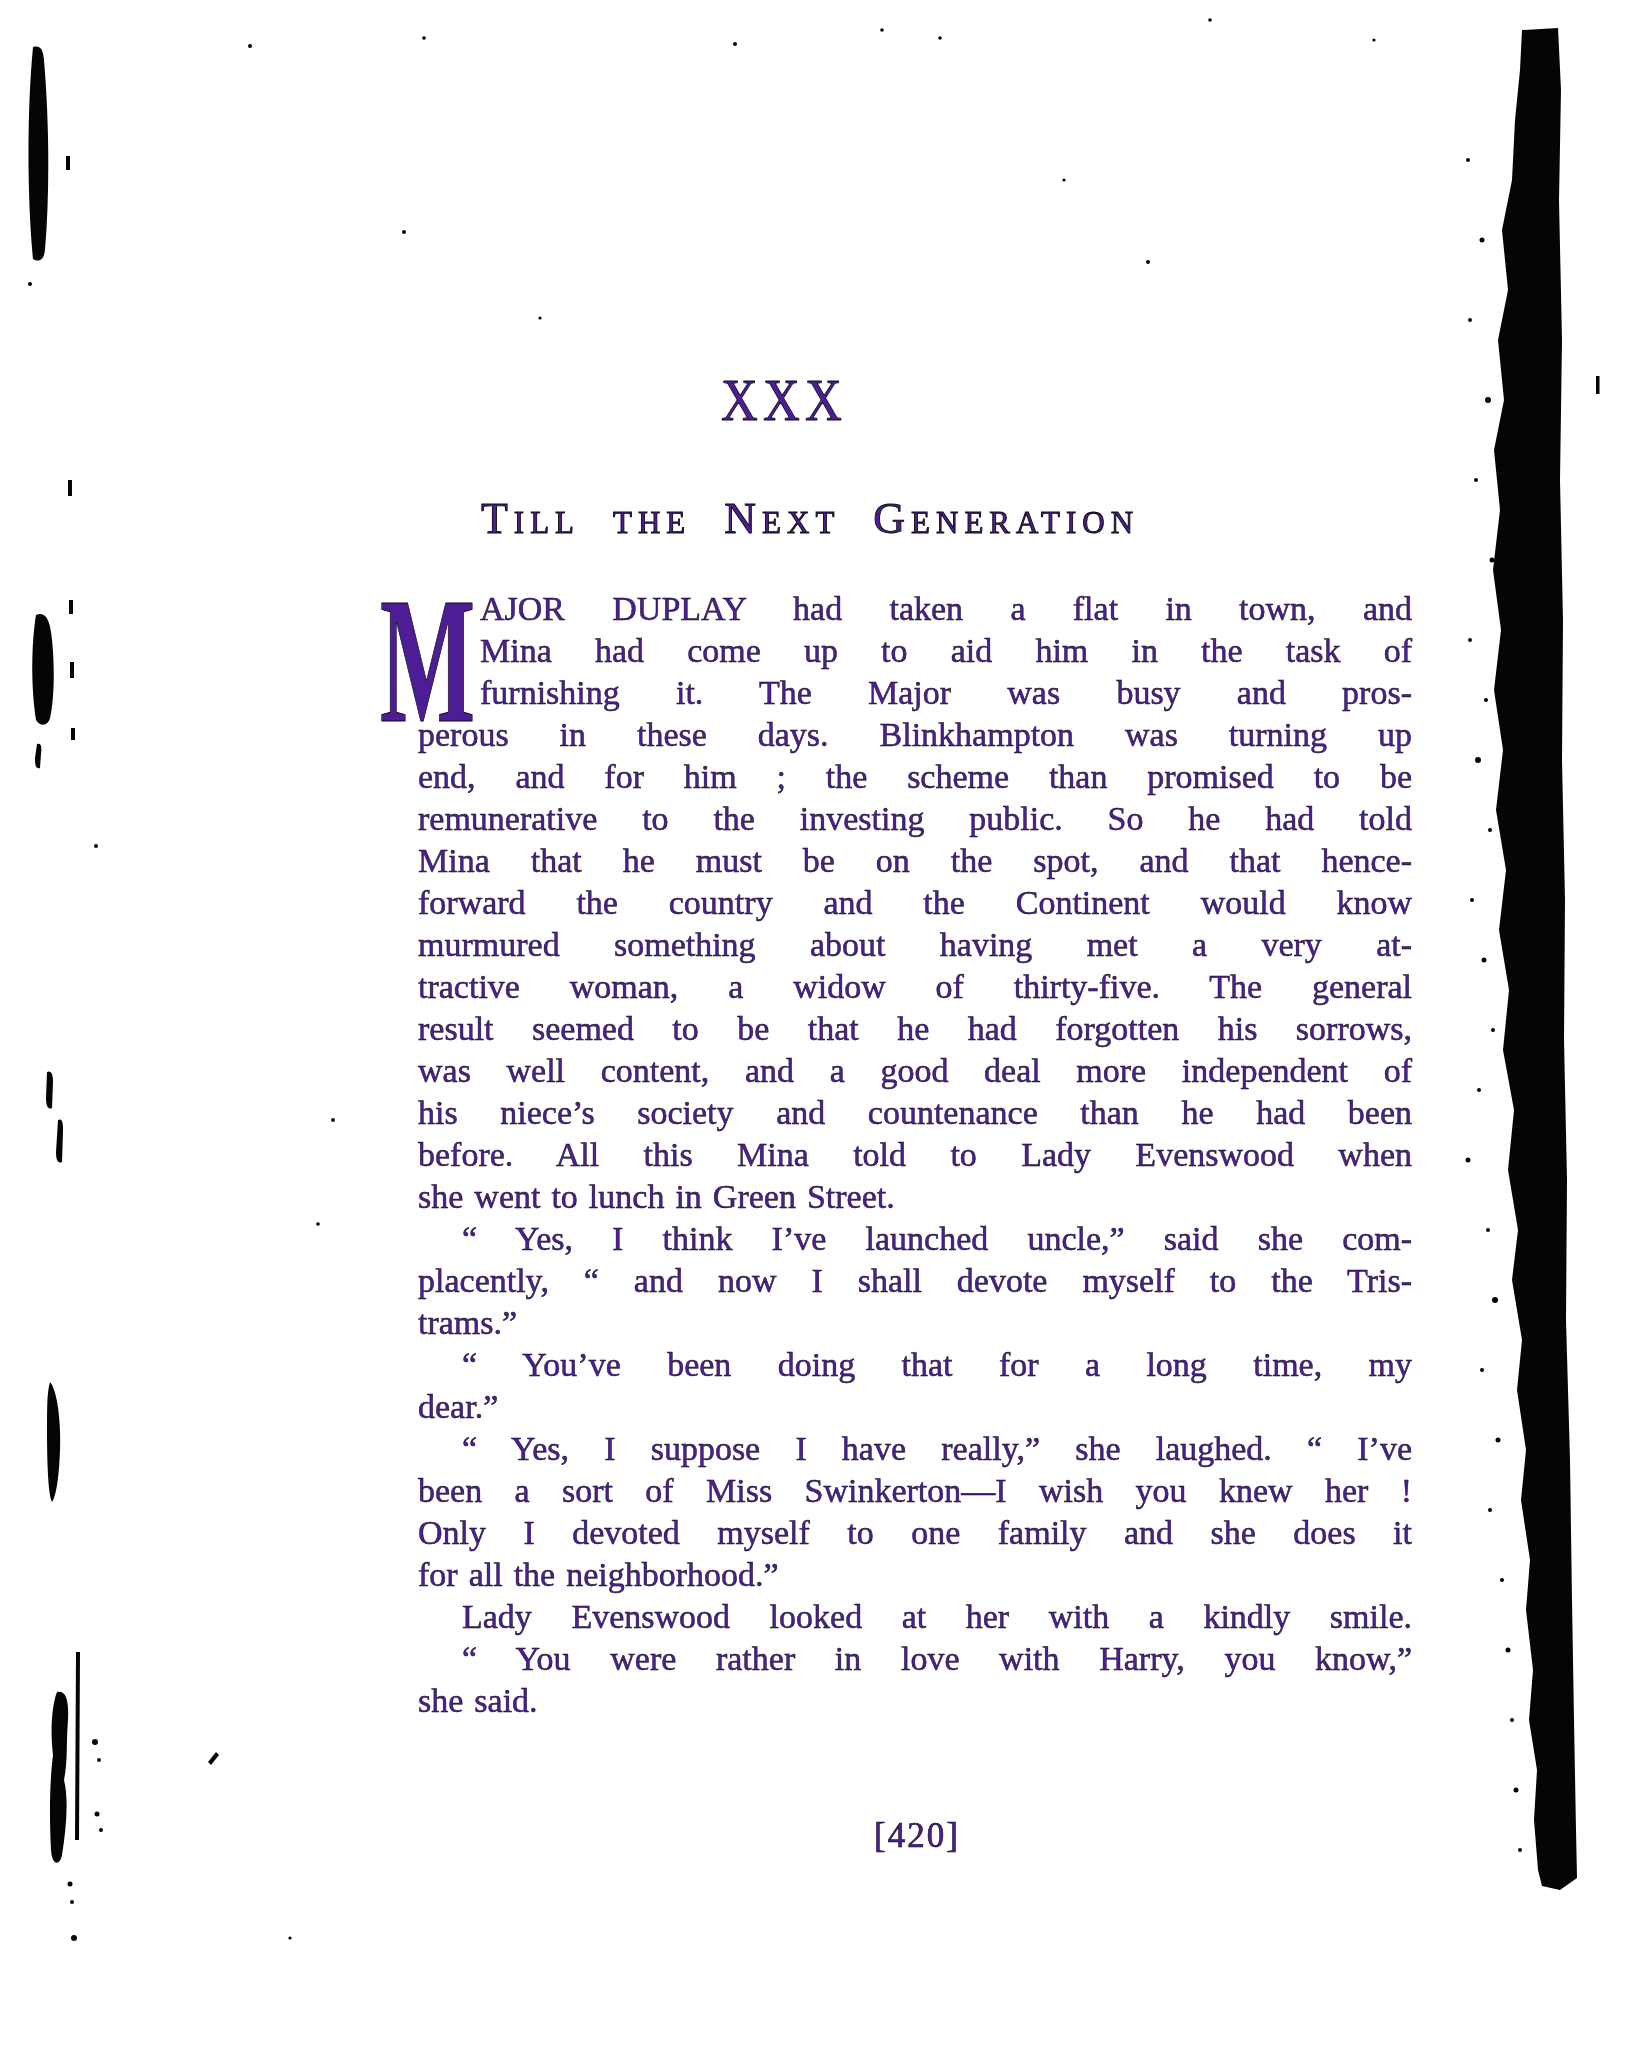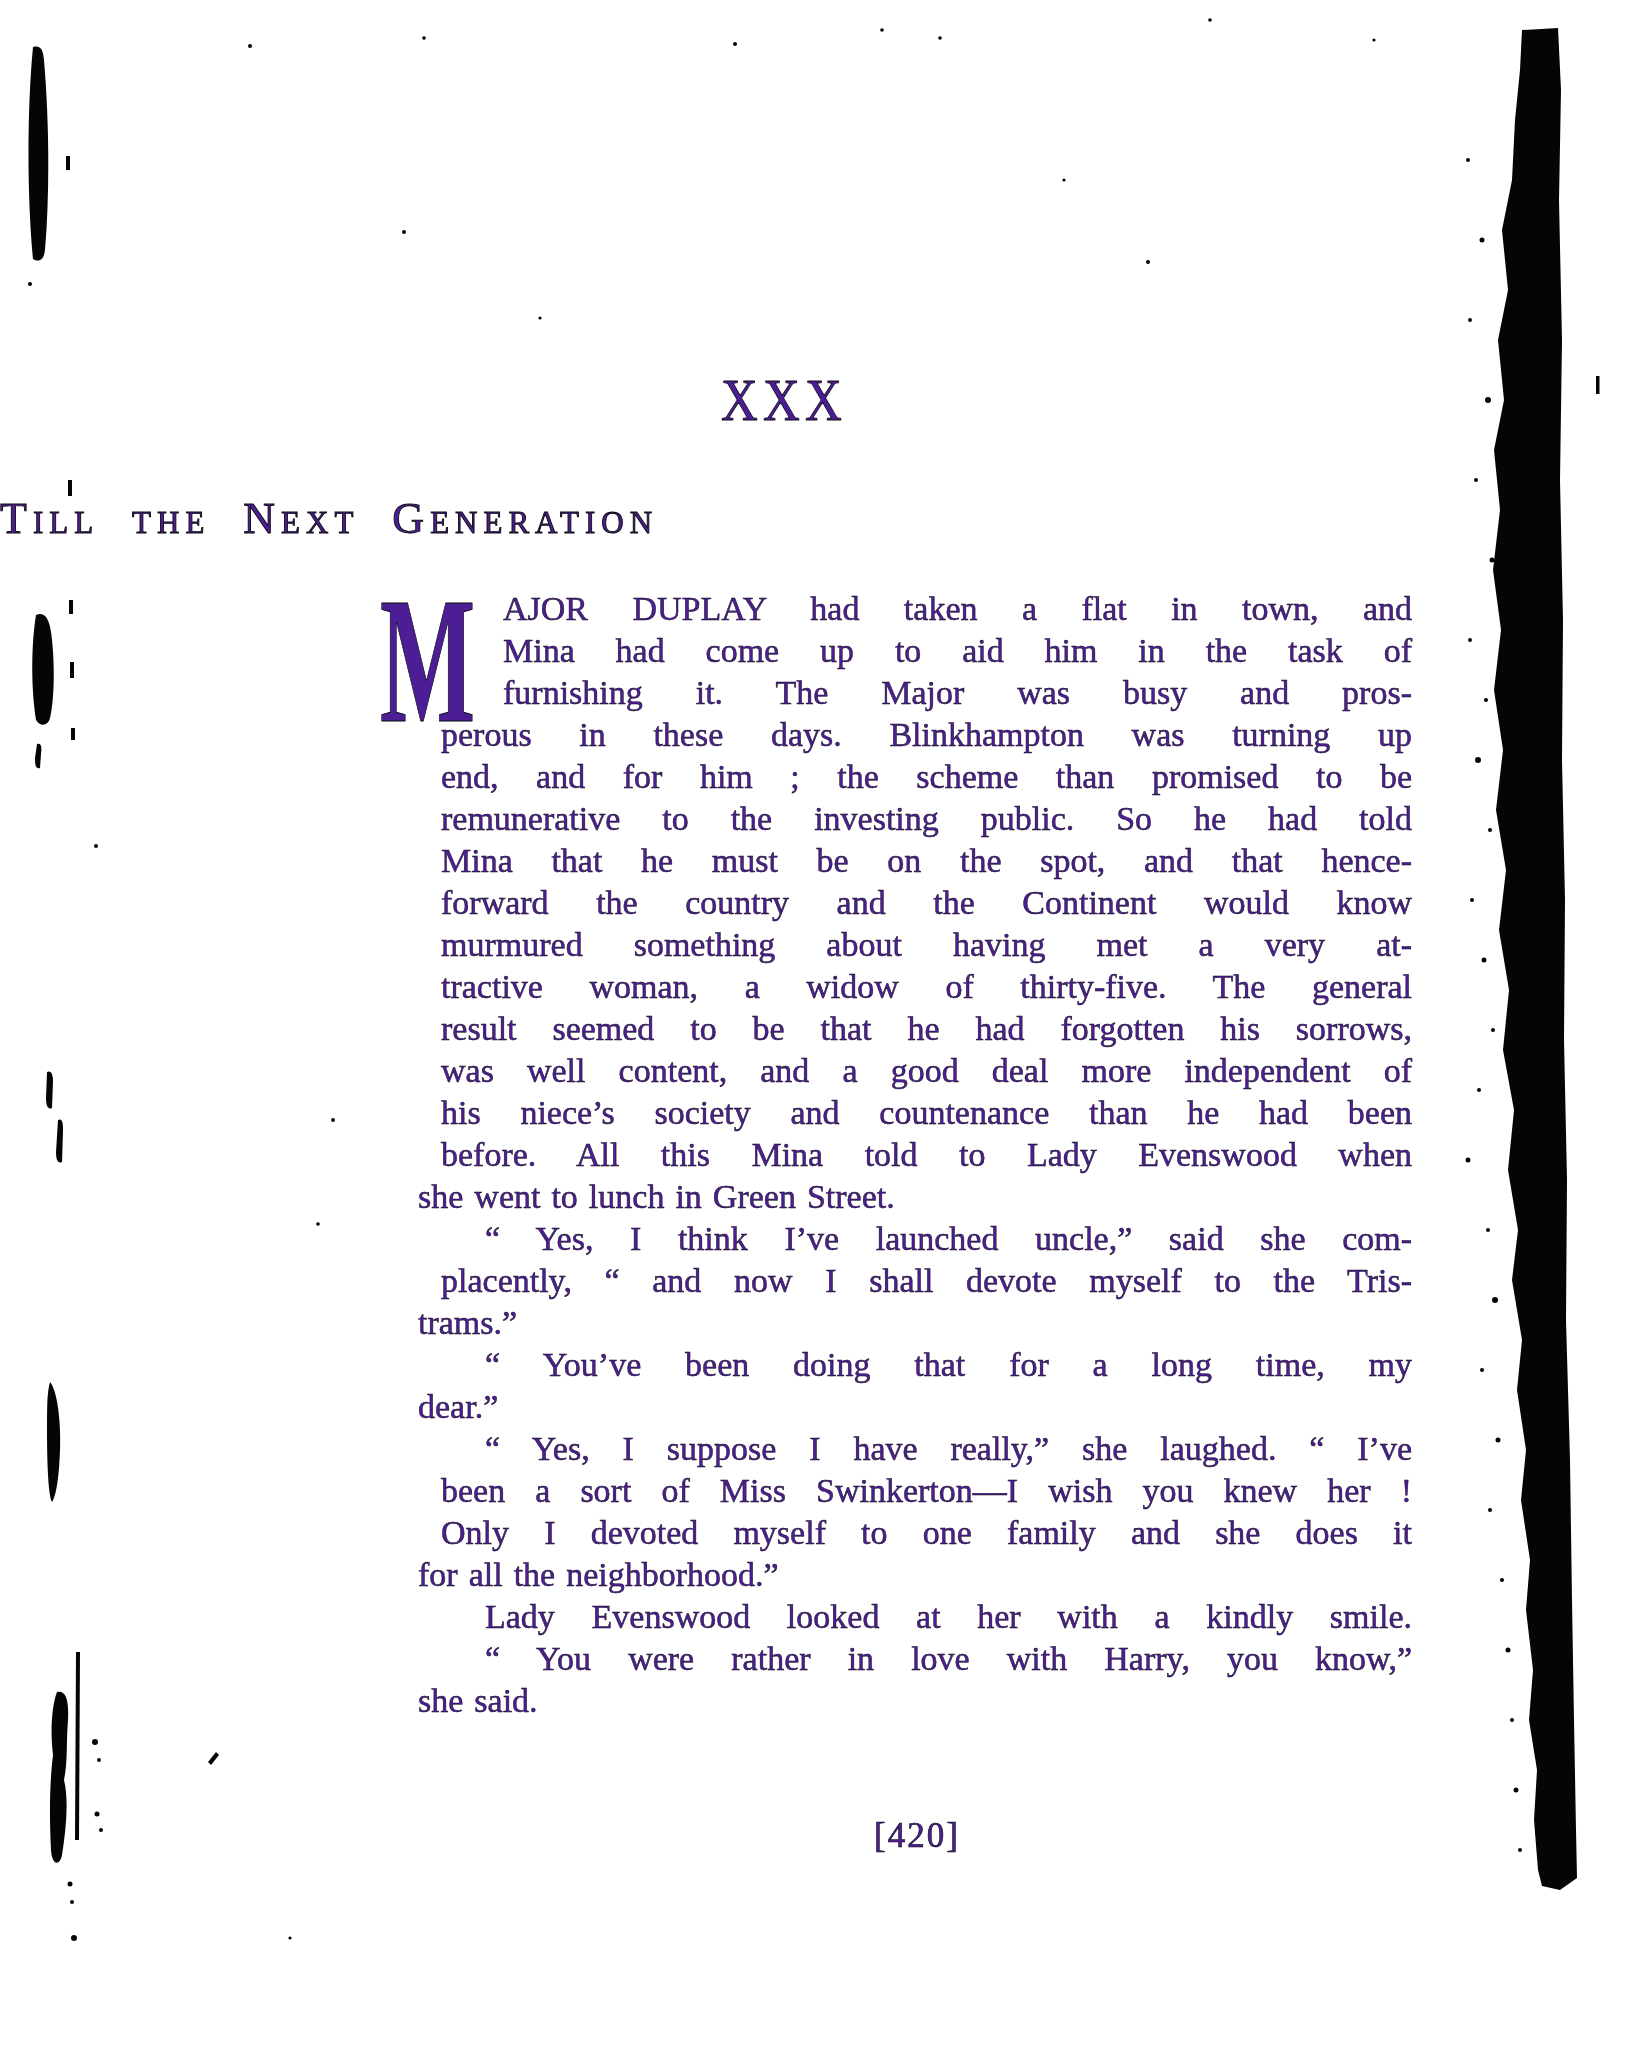--- a/index.html
+++ b/index.html
@@ -9,31 +9,31 @@
     overflow:hidden;
   }
   .artifacts{position:absolute;left:0;top:0;width:1632px;height:2063px;pointer-events:none;}
   .chapnum{
     position:absolute;top:370px;left:0;width:1568px;text-align:center;
     font-size:60px;line-height:1;letter-spacing:6px;
     transform:scaleX(0.85);
     -webkit-text-stroke:0.8px #0a0a0a;
   }
   .chaptitle{
-    position:absolute;top:497px;left:0;width:1620px;
+    position:absolute;top:497px;left:0;width:1620px;text-align:center;
     font-variant:small-caps;font-size:44px;line-height:1;
     letter-spacing:6px;word-spacing:16px;
     -webkit-text-stroke:0.9px #0a0a0a;
   }
   .textcol{
     position:absolute;left:418px;top:588px;width:994px;
     -webkit-text-stroke:0.45px #0a0a0a;
   }
   .line{height:42px;line-height:42px;font-size:34px;word-spacing:2.5px;}
-  .line.j{text-align:justify;text-align-last:justify;margin-left:23px;}
+  .line.j{text-align:justify;text-align-last:justify;}
   .line.pad{padding-left:62px;}
   .line.ind{text-indent:44px;}
   .dropcap{
     position:absolute;left:-38px;top:-17px;
     font-size:180px;line-height:1;font-weight:bold;
     transform:scaleX(0.56);transform-origin:left top;
     -webkit-text-stroke:1px #0a0a0a;
   }
   .pagenum{
     position:absolute;left:874px;top:1816px;font-size:35px;letter-spacing:2px;

